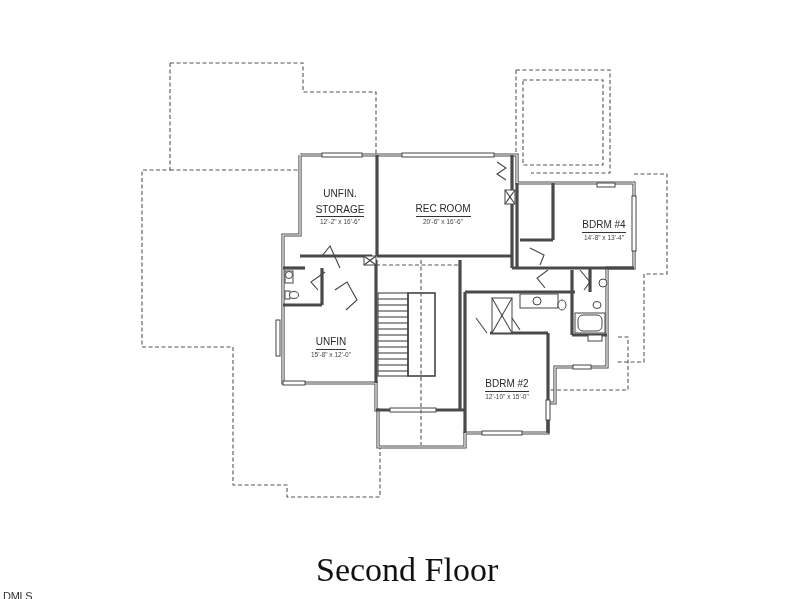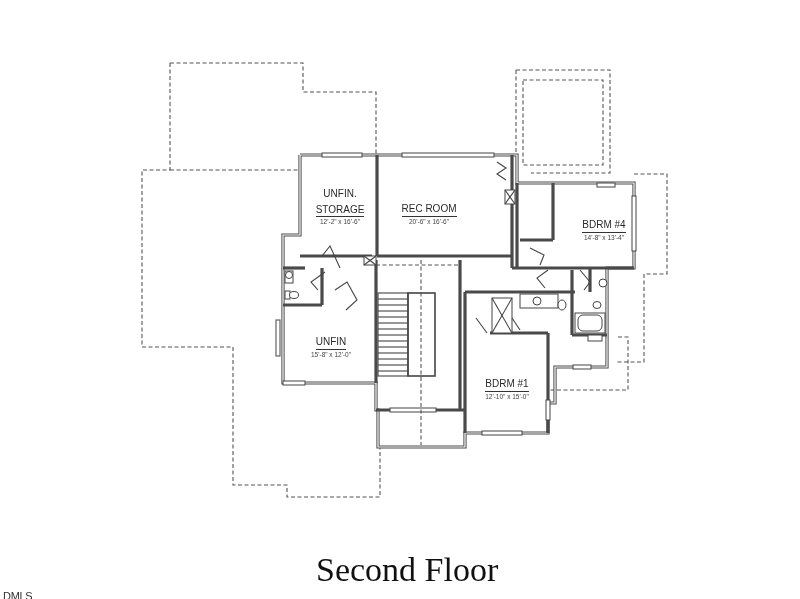--- a/index.html
+++ b/index.html
@@ -141,34 +141,34 @@
     <path class="thin" d="M512,318 L520,330"></path>
   </g>
 </svg>
 
 <div class="room-label" style="left:304px; top:189px; width:72px;">
   <span style="font-size:10px; display:block;">UNFIN.</span>
   <span class="room-name">STORAGE</span>
   <span class="room-dim">12'-2" x 16'-6"</span>
 </div>
 
-<div class="room-label" style="left:389px; top:199px; width:80px;">
+<div class="room-label" style="left:403px; top:199px; width:80px;">
   <span class="room-name">REC ROOM</span>
   <span class="room-dim">20'-6" x 16'-6"</span>
 </div>
 
 <div class="room-label" style="left:568px; top:215px; width:72px;">
   <span class="room-name">BDRM #4</span>
   <span class="room-dim">14'-8" x 13'-4"</span>
 </div>
 
 <div class="room-label" style="left:298px; top:332px; width:66px;">
   <span class="room-name">UNFIN</span>
   <span class="room-dim">15'-8" x 12'-0"</span>
 </div>
 
 <div class="room-label" style="left:472px; top:374px; width:70px;">
-  <span class="room-name">BDRM #1</span>
+  <span class="room-name">BDRM #2</span>
   <span class="room-dim">12'-10" x 15'-0"</span>
 </div>
 
 <div id="title">Second Floor</div>
 <div id="source">DMLS</div>
 
 </body></html>

